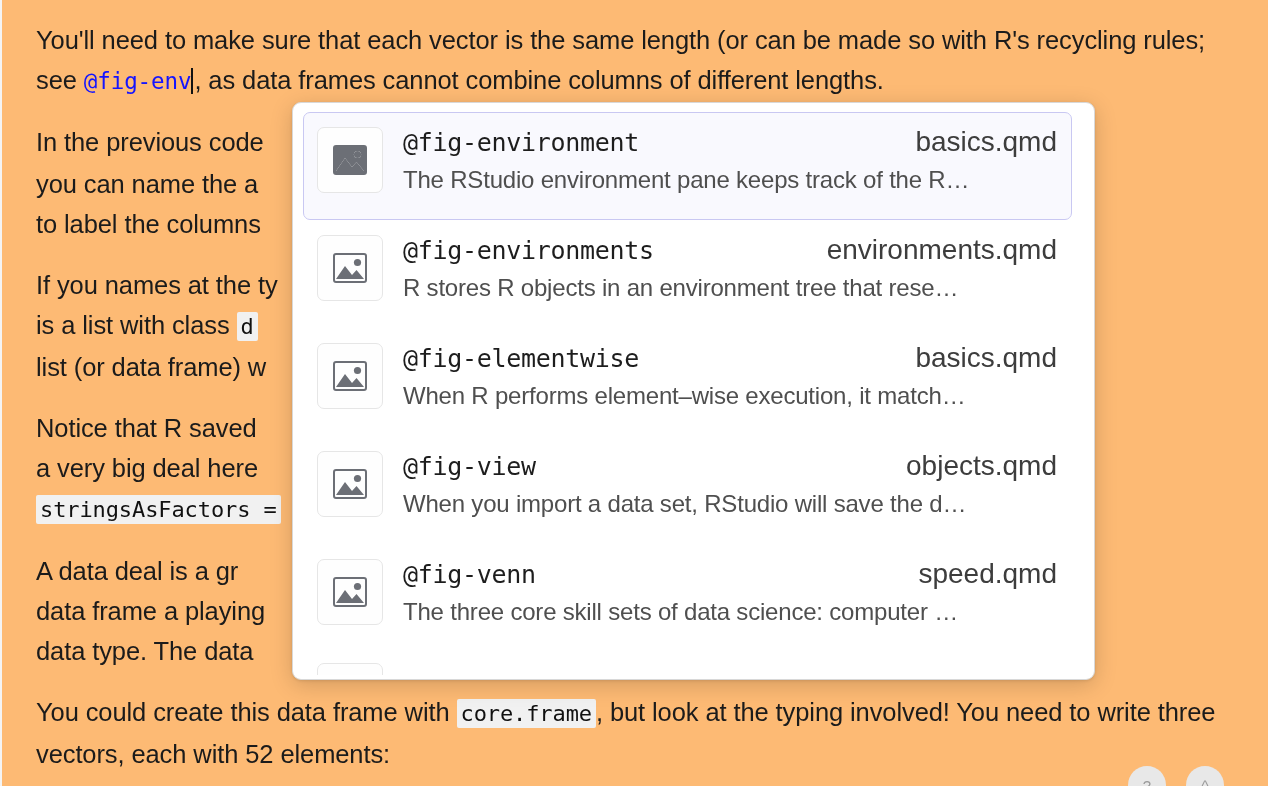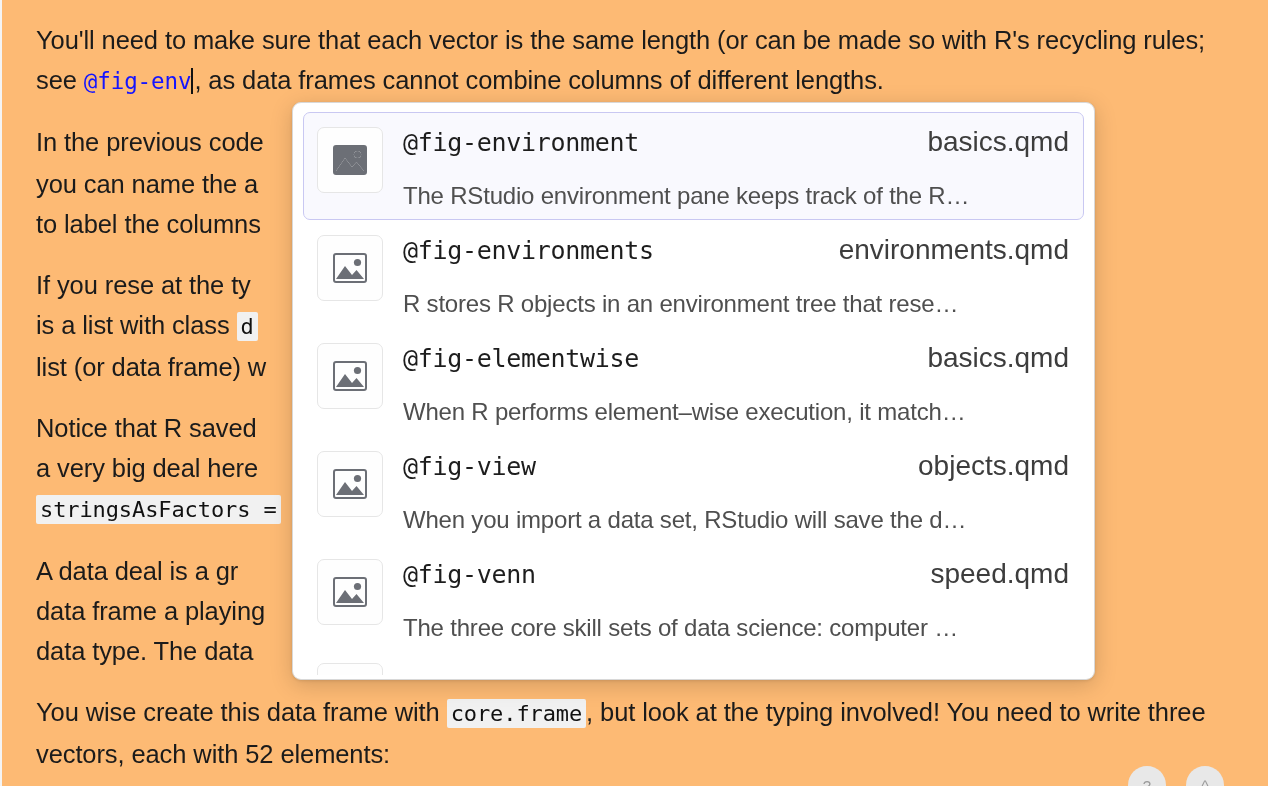--- a/index.html
+++ b/index.html
@@ -68,21 +68,21 @@
     position: absolute;
     left: 292px;
     top: 102px;
     width: 803px;
     height: 578px;
     background: #ffffff;
     border: 1px solid #d8d8d8;
     border-radius: 9px;
     box-shadow: 0 5px 22px rgba(0,0,0,0.17), 0 1px 3px rgba(0,0,0,0.10);
     overflow: hidden;
-    padding: 9px 10px 0 10px;
+    padding: 9px 22px 0 10px;
   }
   .popup-list {
     position: relative;
     width: 100%;
   }
   .popup-item {
     display: flex;
     align-items: flex-start;
     gap: 20px;
     padding: 12px 14px 12px 13px;
@@ -126,21 +126,21 @@
     white-space: nowrap;
     letter-spacing: -0.3px;
   }
   .item-file {
     font-family: "Liberation Sans", sans-serif;
     font-size: 28px;
     color: #3d3d3d;
     white-space: nowrap;
   }
   .item-desc {
-    margin-top: 24px;
+    margin-top: 8px;
     font-size: 24px;
     color: #4f4f4f;
     white-space: nowrap;
     overflow: hidden;
     text-overflow: clip;
     letter-spacing: -0.2px;
   }
   .popup-item.partial {
     height: 22px;
     overflow: hidden;
@@ -172,27 +172,27 @@
 <body>
 
 <div id="page">
 
   <div class="doc">
 
     <p class="para"><span>You'll need to make sure that each vector is the same length (or can be made so with R's recycling rules; see </span><span class="xref">@fig-env</span><span class="caret"></span><span>, as data frames cannot combine columns of different lengths.</span></p>
 
     <p class="para"><span>In the previous code</span><span style="display:inline-block;width:352px"></span><code class="inline">ue</code><span>, but</span><br><span>you can name the a</span><span style="display:inline-block;width:392px"></span><span>nt names</span><br><span>to label the columns</span></p>
 
-    <p class="para"><span>If you rese at the ty</span><span style="display:inline-block;width:448px"></span><span>ta frame</span><br><span>is a list with class </span><code class="inline">d</code><span style="display:inline-block;width:390px"></span><span>ether by a</span><br><span>list (or data frame) w</span></p>
+    <p class="para"><span>If you names at the ty</span><span style="display:inline-block;width:448px"></span><span>ta frame</span><br><span>is a list with class </span><code class="inline">d</code><span style="display:inline-block;width:390px"></span><span>ether by a</span><br><span>list (or data frame) w</span></p>
 
     <p class="para"><span>Notice that R saved</span><span style="display:inline-block;width:496px"></span><span>s! It is not</span><br><span>a very big deal here</span><br><code class="inline">stringsAsFactors =</code></p>
 
     <p class="para"><span>A data deal is a gr</span><span style="display:inline-block;width:490px"></span><span>ow in the</span><br><span>data frame a playing</span><span style="display:inline-block;width:440px"></span><span>propriate</span><br><span>data type. The data</span></p>
 
-    <p class="para"><span>You wise create this data frame with </span><code class="inline">core.frame</code><span>, but look at the typing involved! You need to write three vectors, each with 52 elements:</span></p>
+    <p class="para"><span>You could create this data frame with </span><code class="inline">core.frame</code><span>, but look at the typing involved! You need to write three vectors, each with 52 elements:</span></p>
 
   </div>
 
   <div class="popup">
     <div class="popup-list">
 
       <div class="popup-item selected">
         <div class="thumb">
           <svg width="34" height="30" viewBox="0 0 34 30" aria-hidden="true">
             <rect x="1" y="1" width="32" height="28" rx="2" fill="#6c6f76"></rect>

